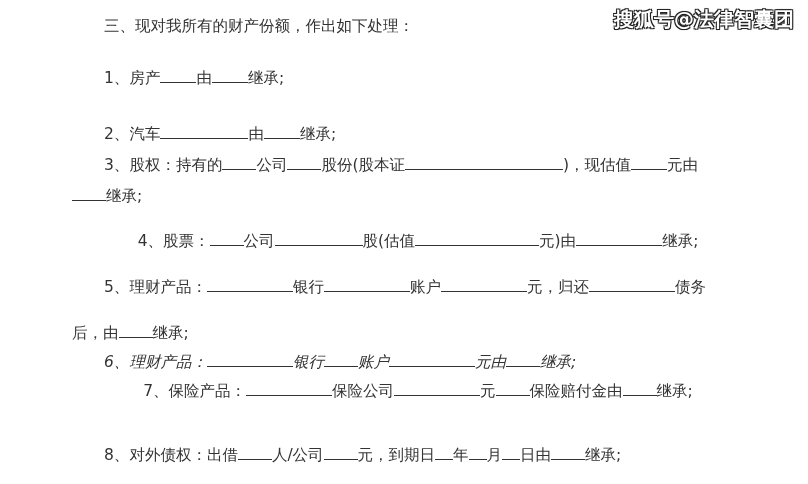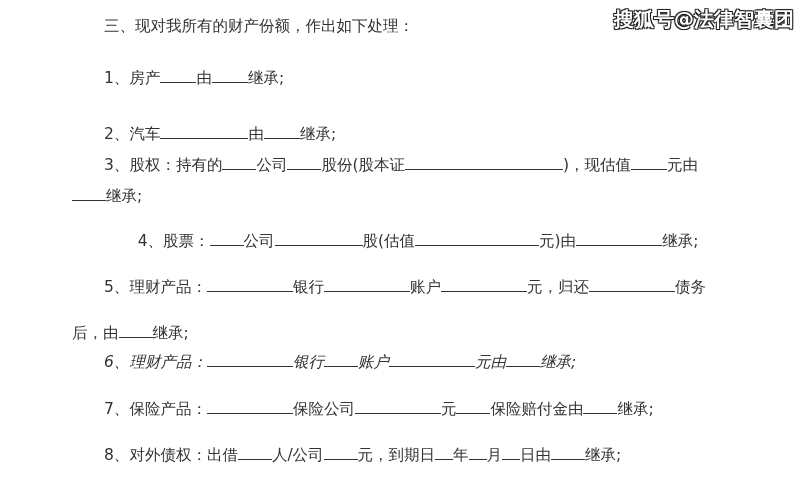--- a/index.html
+++ b/index.html
@@ -43,17 +43,17 @@
   <div class="p" style="top:150px;"><span>3、</span><span>股权：持有的</span><span class="blank" style="width:34px"></span><span>公司</span><span class="blank" style="width:34px"></span><span>股份(股本证</span><span class="blank" style="width:158px"></span><span>)，现估值</span><span class="blank" style="width:36px"></span><span>元由</span></div>
   <div class="line2" style="top:181px;"><span class="blank" style="width:34px"></span><span>继承;</span></div>
 
   <div class="p" style="top:226px;text-align:center;"><span>4、</span><span>股票：</span><span class="blank" style="width:34px"></span><span>公司</span><span class="blank" style="width:88px"></span><span>股(估值</span><span class="blank" style="width:124px"></span><span>元)由</span><span class="blank" style="width:86px"></span><span>继承;</span></div>
 
   <div class="p" style="top:272px;"><span>5、</span><span>理财产品：</span><span class="blank" style="width:86px"></span><span>银行</span><span class="blank" style="width:86px"></span><span>账户</span><span class="blank" style="width:86px"></span><span>元，归还</span><span class="blank" style="width:86px"></span><span>债务</span></div>
   <div class="line2" style="top:302px;margin-top:16px;"><span>后，由</span><span class="blank" style="width:34px"></span><span>继承;</span></div>
 
   <div class="p" style="top:347px;font-style:italic;"><span>6、</span><span>理财产品：</span><span class="blank" style="width:86px"></span><span>银行</span><span class="blank" style="width:34px"></span><span>账户</span><span class="blank" style="width:86px"></span><span>元由</span><span class="blank" style="width:34px"></span><span>继承;</span></div>
 
-  <div class="p" style="top:394px;"><span>7、</span><span>保险产品：</span><span class="blank" style="width:86px"></span><span>保险公司</span><span class="blank" style="width:86px"></span><span>元</span><span class="blank" style="width:34px"></span><span>保险赔付金由</span><span class="blank" style="width:34px"></span><span>继承;</span></div>
+  <div class="p" style="top:376px;text-align:center;"><span>7、</span><span>保险产品：</span><span class="blank" style="width:86px"></span><span>保险公司</span><span class="blank" style="width:86px"></span><span>元</span><span class="blank" style="width:34px"></span><span>保险赔付金由</span><span class="blank" style="width:34px"></span><span>继承;</span></div>
 
   <div class="p" style="top:440px;"><span>8、</span><span>对外债权：出借</span><span class="blank" style="width:34px"></span><span>人/公司</span><span class="blank" style="width:34px"></span><span>元，到期日</span><span class="blank" style="width:18px"></span><span>年</span><span class="blank" style="width:18px"></span><span>月</span><span class="blank" style="width:18px"></span><span>日由</span><span class="blank" style="width:34px"></span><span>继承;</span></div>
 
 </div>
 
 </body></html>

